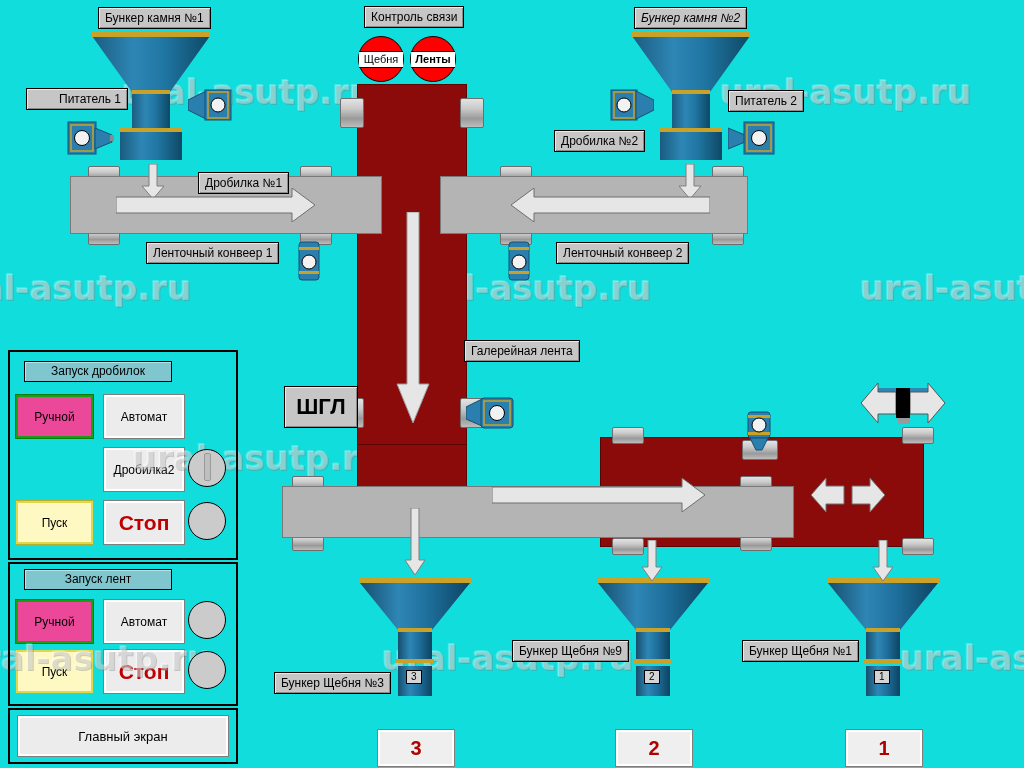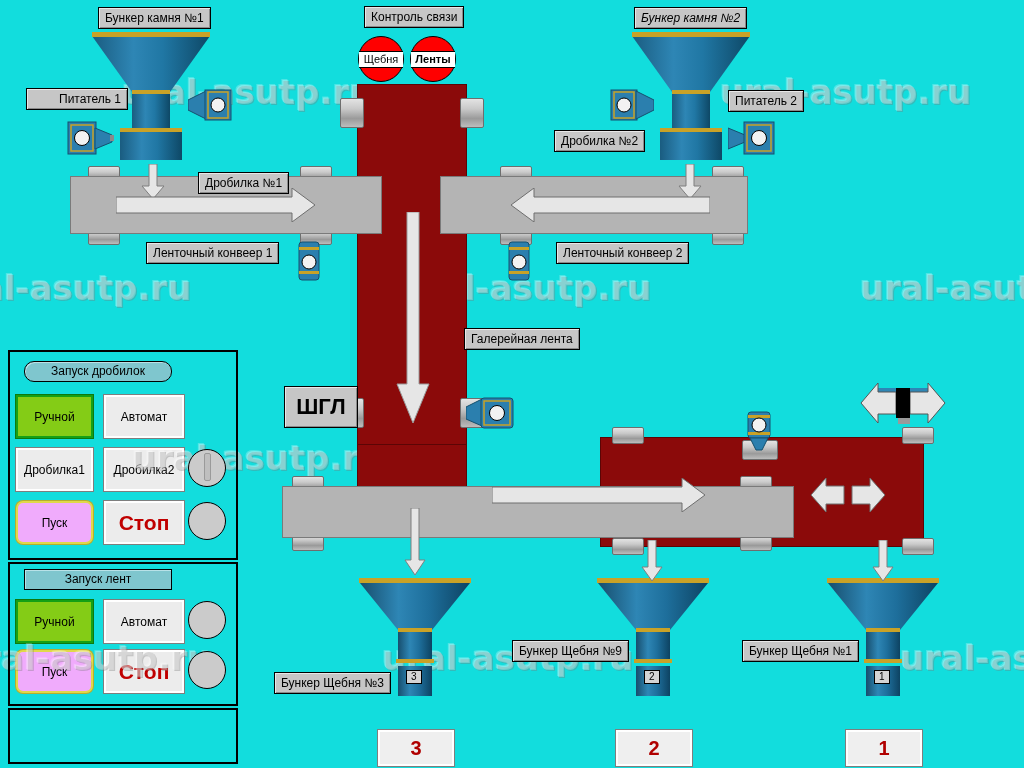--- a/index.html
+++ b/index.html
@@ -76,22 +76,22 @@
     font-size:12px;color:#000;text-align:center;line-height:19px;height:19px;
     box-shadow:inset 1px 1px 0 #B9E2E8;
   }
   .btn{
     position:absolute;border:2px solid #FFFFFF;
     box-shadow:0 0 0 1px #7E7E7E;
     background:#ECECEC;color:#000;font-size:12px;
     display:flex;align-items:center;justify-content:center;
     text-align:center;cursor:pointer;
   }
-  .btn.green{background:#84cc16;border-color:#15A015;box-shadow:0 0 0 1px #0E7A0E;}
-  .btn.yellow{background:#f0abfc;border-color:#E0D84A;box-shadow:0 0 0 1px #B5AE2E;border-radius:7px;}
+  .btn.green{background:#ec4899;border-color:#15A015;box-shadow:0 0 0 1px #0E7A0E;}
+  .btn.yellow{background:#fef9c3;border-color:#E0D84A;box-shadow:0 0 0 1px #B5AE2E;}
   .btn.stop{font-size:21px;font-weight:700;color:#C00000;}
   .lamp{
     position:absolute;width:36px;height:36px;border-radius:50%;
     background:#CBCBCB;border:1px solid #000;z-index:26;
   }
   .lamp.needle::after{
     content:"";position:absolute;left:15px;top:3px;width:5px;height:26px;
     background:#BFBFBF;border:1px solid #9A9A9A;border-radius:2px;
   }
 
@@ -249,21 +249,21 @@
     <polygon points="200,9 24,9 24,0 1,17 24,34 24,25 200,25" fill="#E6E6E6" stroke="#6E6E6E"></polygon>
   </svg>
   <svg class="motor" style="left:505px;top:240px;" width="28" height="42" viewBox="0 0 28 42">
     <rect x="4" y="2" width="20" height="38" rx="3" fill="#2B7FAE" stroke="#14506E"></rect>
     <rect x="4" y="7" width="20" height="3" fill="#C9A227"></rect>
     <rect x="4" y="31" width="20" height="3" fill="#C9A227"></rect>
     <circle cx="14" cy="22" r="7" fill="#F2F2F2" stroke="#000"></circle>
   </svg>
   <div class="lbl" style="left:556px;top:242px;">Ленточный конвеер 2</div>
 
-  <div class="lbl" style="left:464px;top:328px;text-align:right;">Галерейная лента</div>
+  <div class="lbl" style="left:464px;top:340px;text-align:right;">Галерейная лента</div>
   <div class="lbl big" style="left:284px;top:386px;width:52px;">ШГЛ</div>
   <svg class="motor" style="left:466px;top:396px;" width="50" height="34" viewBox="0 0 50 34">
     <polygon points="0,11 16,3 16,30 0,23" fill="#2B7FAE" stroke="#14506E"></polygon>
     <rect x="15" y="2" width="32" height="30" rx="3" fill="#2B7FAE" stroke="#14506E"></rect>
     <rect x="18" y="5" width="26" height="24" fill="none" stroke="#C9A227" stroke-width="1.5"></rect>
     <circle cx="31" cy="17" r="7.5" fill="#F2F2F2" stroke="#000"></circle>
   </svg>
 
   <div class="roller" style="left:292px;top:476px;"></div>
   <div class="roller" style="left:292px;top:534px;"></div>
@@ -371,39 +371,39 @@
     <rect x="40" y="50" width="34" height="4" fill="#C9A227"></rect>
     <rect x="40" y="54" width="34" height="28" fill="url(#gb1)"></rect>
     <rect x="38" y="81" width="38" height="4" fill="#C9A227"></rect>
     <rect x="40" y="88" width="34" height="30" fill="url(#gb1)"></rect>
   </svg>
   <div class="levelbox" style="left:874px;top:670px;">1</div>
   <div class="lbl" style="left:742px;top:640px;">Бункер Щебня №1</div>
   <div class="readout" style="left:846px;top:730px;width:72px;height:32px;">1</div>
 
   <div class="panel" style="left:8px;top:350px;width:226px;height:206px;"></div>
-  <div class="panel-title" style="left:24px;top:361px;width:146px;border-radius:10px;">Запуск дробилок</div>
+  <div class="panel-title" style="left:24px;top:361px;width:146px;">Запуск дробилок</div>
 
   <div class="btn green" style="left:16px;top:395px;width:73px;height:39px;">Ручной</div>
   <div class="btn" style="left:104px;top:395px;width:76px;height:39px;">Автомат</div>
 
-  <div class="btn" style="left:16px;top:448px;width:73px;height:39px;">Дробилка1</div>
   <div class="btn" style="left:104px;top:448px;width:76px;height:39px;">Дробилка2</div>
   <div class="lamp needle" style="left:188px;top:449px;"></div>
 
   <div class="btn yellow" style="left:16px;top:501px;width:73px;height:39px;">Пуск</div>
   <div class="btn stop" style="left:104px;top:501px;width:76px;height:39px;">Стоп</div>
   <div class="lamp" style="left:188px;top:502px;"></div>
 
   <div class="panel" style="left:8px;top:562px;width:226px;height:140px;"></div>
   <div class="panel-title" style="left:24px;top:569px;width:146px;">Запуск лент</div>
 
   <div class="btn green" style="left:16px;top:600px;width:73px;height:39px;">Ручной</div>
   <div class="btn" style="left:104px;top:600px;width:76px;height:39px;">Автомат</div>
   <div class="lamp" style="left:188px;top:601px;"></div>
 
   <div class="btn yellow" style="left:16px;top:650px;width:73px;height:39px;">Пуск</div>
   <div class="btn stop" style="left:104px;top:650px;width:76px;height:39px;">Стоп</div>
   <div class="lamp" style="left:188px;top:651px;"></div>
 
   <div class="panel" style="left:8px;top:708px;width:226px;height:52px;"></div>
+  <div class="btn" style="left:18px;top:716px;width:206px;height:36px;font-size:13px;">Главный экран</div>
 
 </div>
 
 </body></html>

